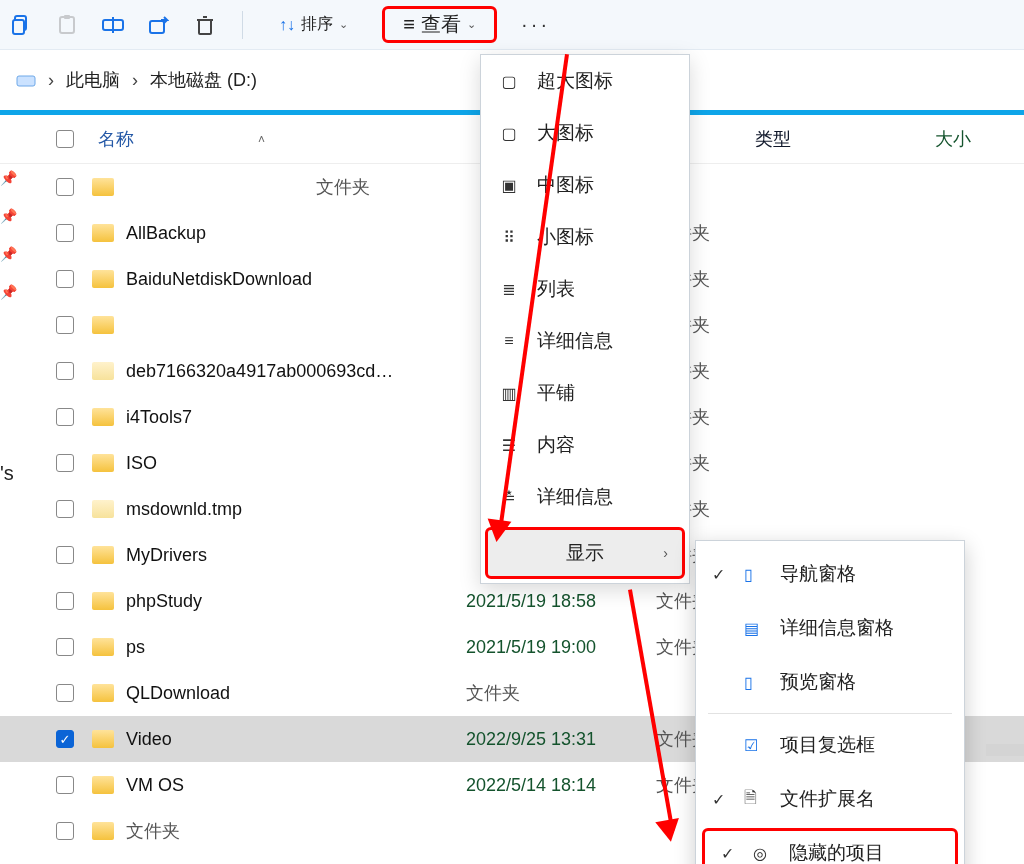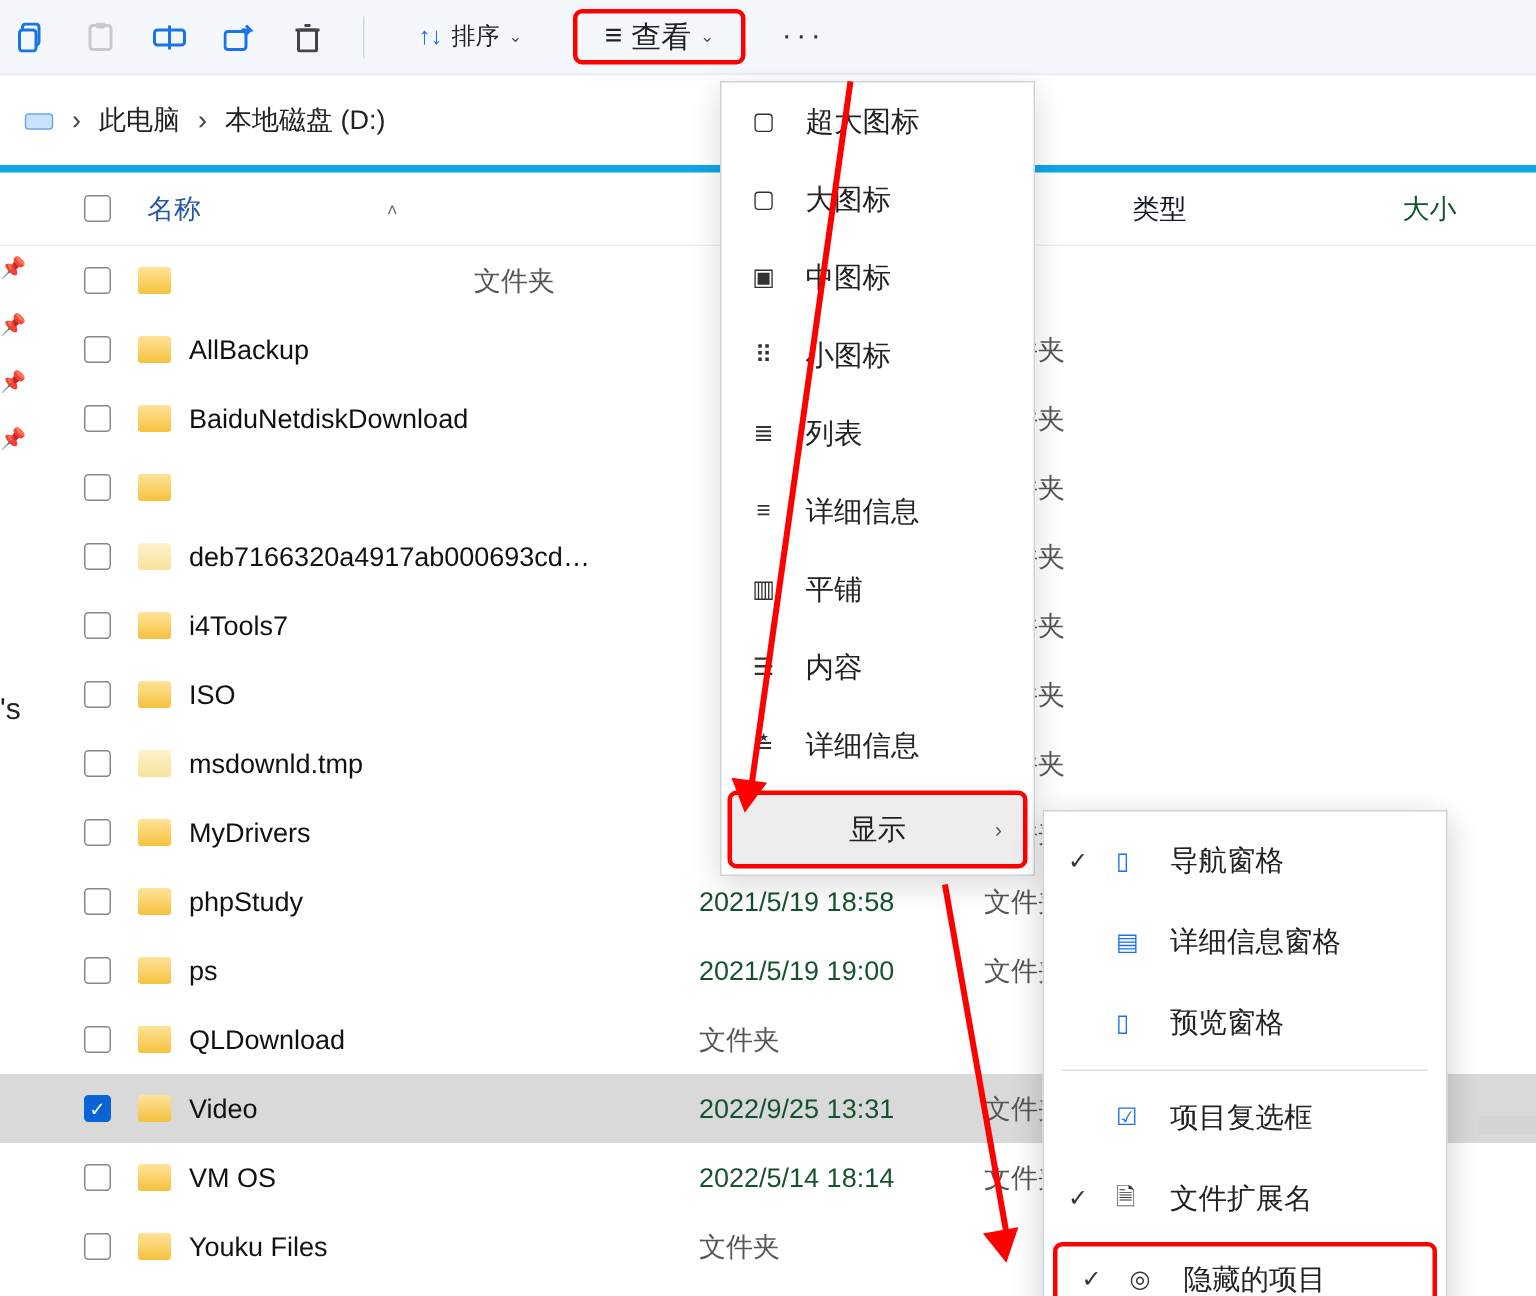--- a/index.html
+++ b/index.html
@@ -398,21 +398,20 @@
     <div class="file-row">
       <span class="cb"></span>
       <span class="folder-icon"></span>
       <span class="fname">VM OS</span>
       <span class="fdate">2022/5/14 18:14</span>
       <span class="ftype">文件夹</span>
     </div>
     <div class="file-row">
       <span class="cb"></span>
       <span class="folder-icon"></span>
-      <span class="fname">Youku Files</span>
       <span class="ftype">文件夹</span>
     </div>
   </div>
 
 <div class="menu" id="view-menu">
     <div class="menu-item">
       <span class="mi-icon">▢</span>
       <span>超大图标</span>
     </div>
     <div class="menu-item">

